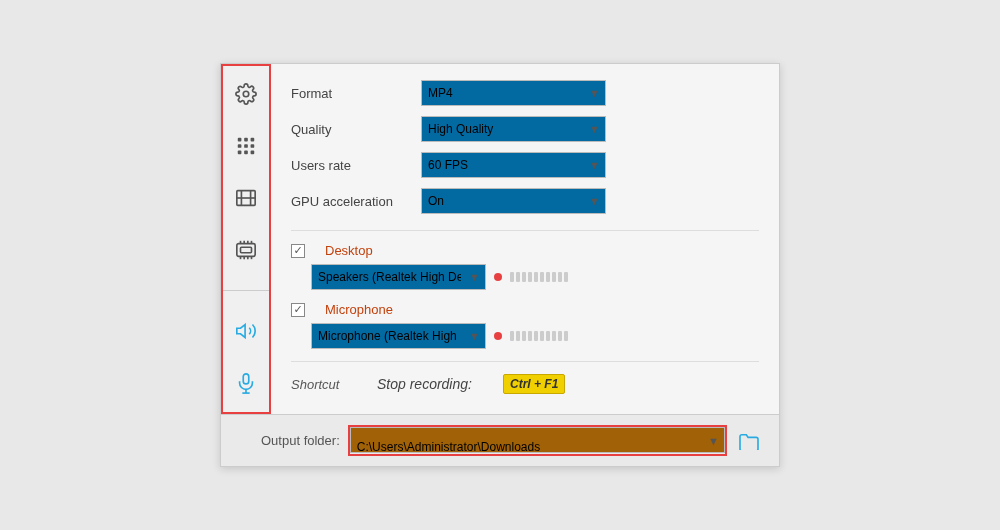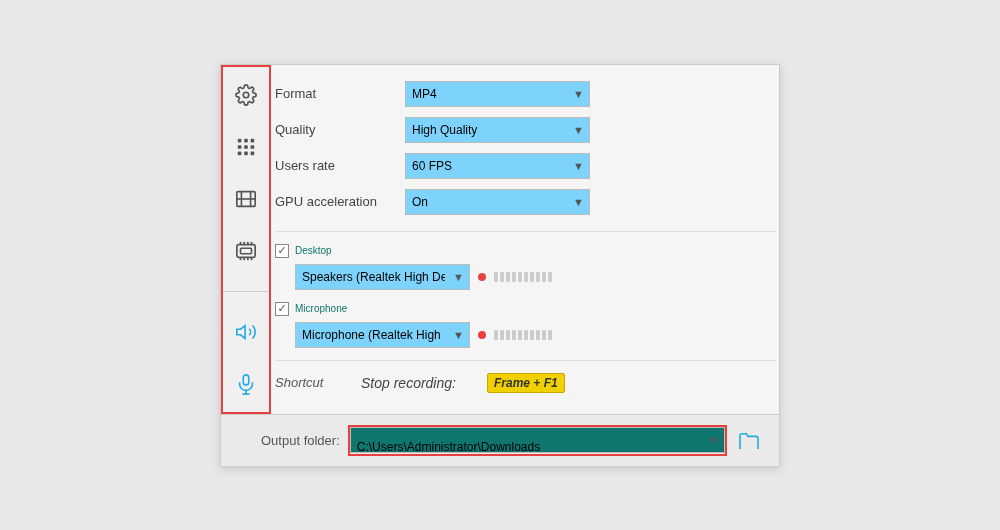--- a/index.html
+++ b/index.html
@@ -50,21 +50,21 @@
       color: #29abe2;
     }
     .sidebar-divider {
       width: 100%;
       height: 1px;
       background: #ccc;
       margin: 4px 0;
     }
     .settings-content {
       flex: 1;
-      padding: 16px 4px;
+      padding: 16px 20px;
     }
     .section-top {
       margin-bottom: 16px;
     }
     .form-row {
       display: flex;
       align-items: center;
       margin-bottom: 10px;
     }
     .form-label {
@@ -73,21 +73,21 @@
       font-size: 13px;
     }
     .select-wrapper {
       position: relative;
       width: 185px;
     }
     .select-wrapper select {
       width: 100%;
       height: 26px;
       border: 1px solid #bbb;
-      background: #7dd3fc;
+      background: #0369a1;
       font-size: 12px;
       padding: 0 24px 0 6px;
       appearance: none;
       -webkit-appearance: none;
       cursor: pointer;
     }
     .select-arrow {
       position: absolute;
       right: 6px;
       top: 50%;
@@ -103,23 +103,23 @@
     }
     .section-audio {
       margin-bottom: 10px;
     }
     .audio-label-row {
       display: flex;
       align-items: center;
       margin-bottom: 6px;
     }
     .audio-label-row .check-label {
-      margin-left: 6px;
-      font-size: 10px;
-      color: #0f766e;
+      margin-left: 20px;
+      font-size: 13px;
+      color: #c2410c;
     }
     .checkbox-custom {
       width: 14px;
       height: 14px;
       border: 1px solid #888;
       background: #fff;
       display: inline-flex;
       align-items: center;
       justify-content: center;
       cursor: pointer;
@@ -193,21 +193,21 @@
     }
     .folder-select-wrapper {
       position: relative;
       flex: 1;
       border: 2px solid #e84040;
     }
     .folder-select-wrapper select {
       width: 100%;
       height: 26px;
       border: 1px solid #bbb;
-      background: #0f766e;
+      background: #a16207;
       font-size: 12px;
       padding: 12px 24px 0 6px;
       appearance: none;
       -webkit-appearance: none;
       cursor: pointer;
     }
     .folder-select-wrapper .select-arrow {
       position: absolute;
       right: 6px;
       top: 50%;
@@ -411,21 +411,21 @@
             <div class="volume-bar-seg"></div>
           </div>
         </div>
       </div>
 
       <div class="section-divider"></div>
 
       <div class="shortcut-row">
         <span class="shortcut-label">Shortcut</span>
         <span class="shortcut-action">Stop recording:</span>
-        <span class="kbd-badge">Frame + F1</span>
+        <span class="kbd-badge">Ctrl + F1</span>
       </div>
     </div>
   </div>
 
   <div class="footer-bar">
     <span class="footer-label">Output folder:</span>
     <div class="folder-select-wrapper">
       <select>
         <option>C:\Users\Administrator\Downloads</option>
       </select>

